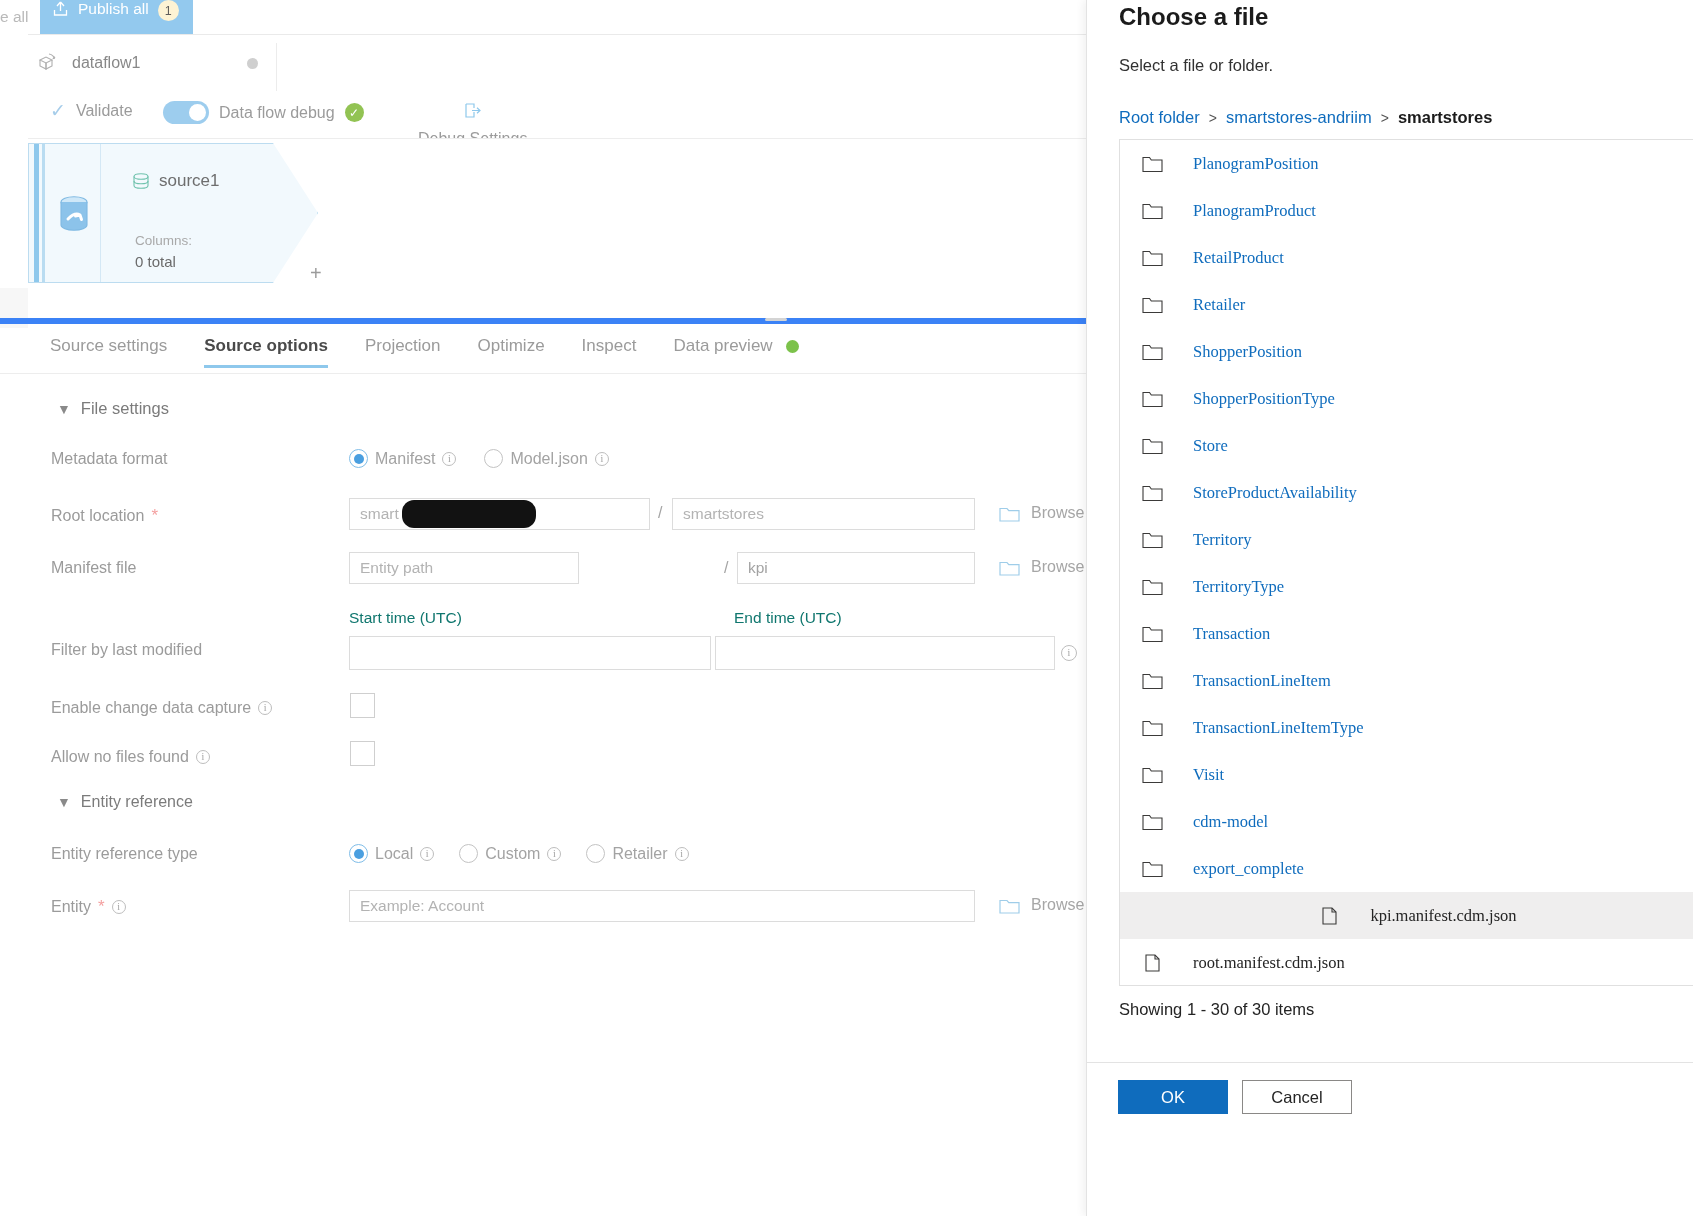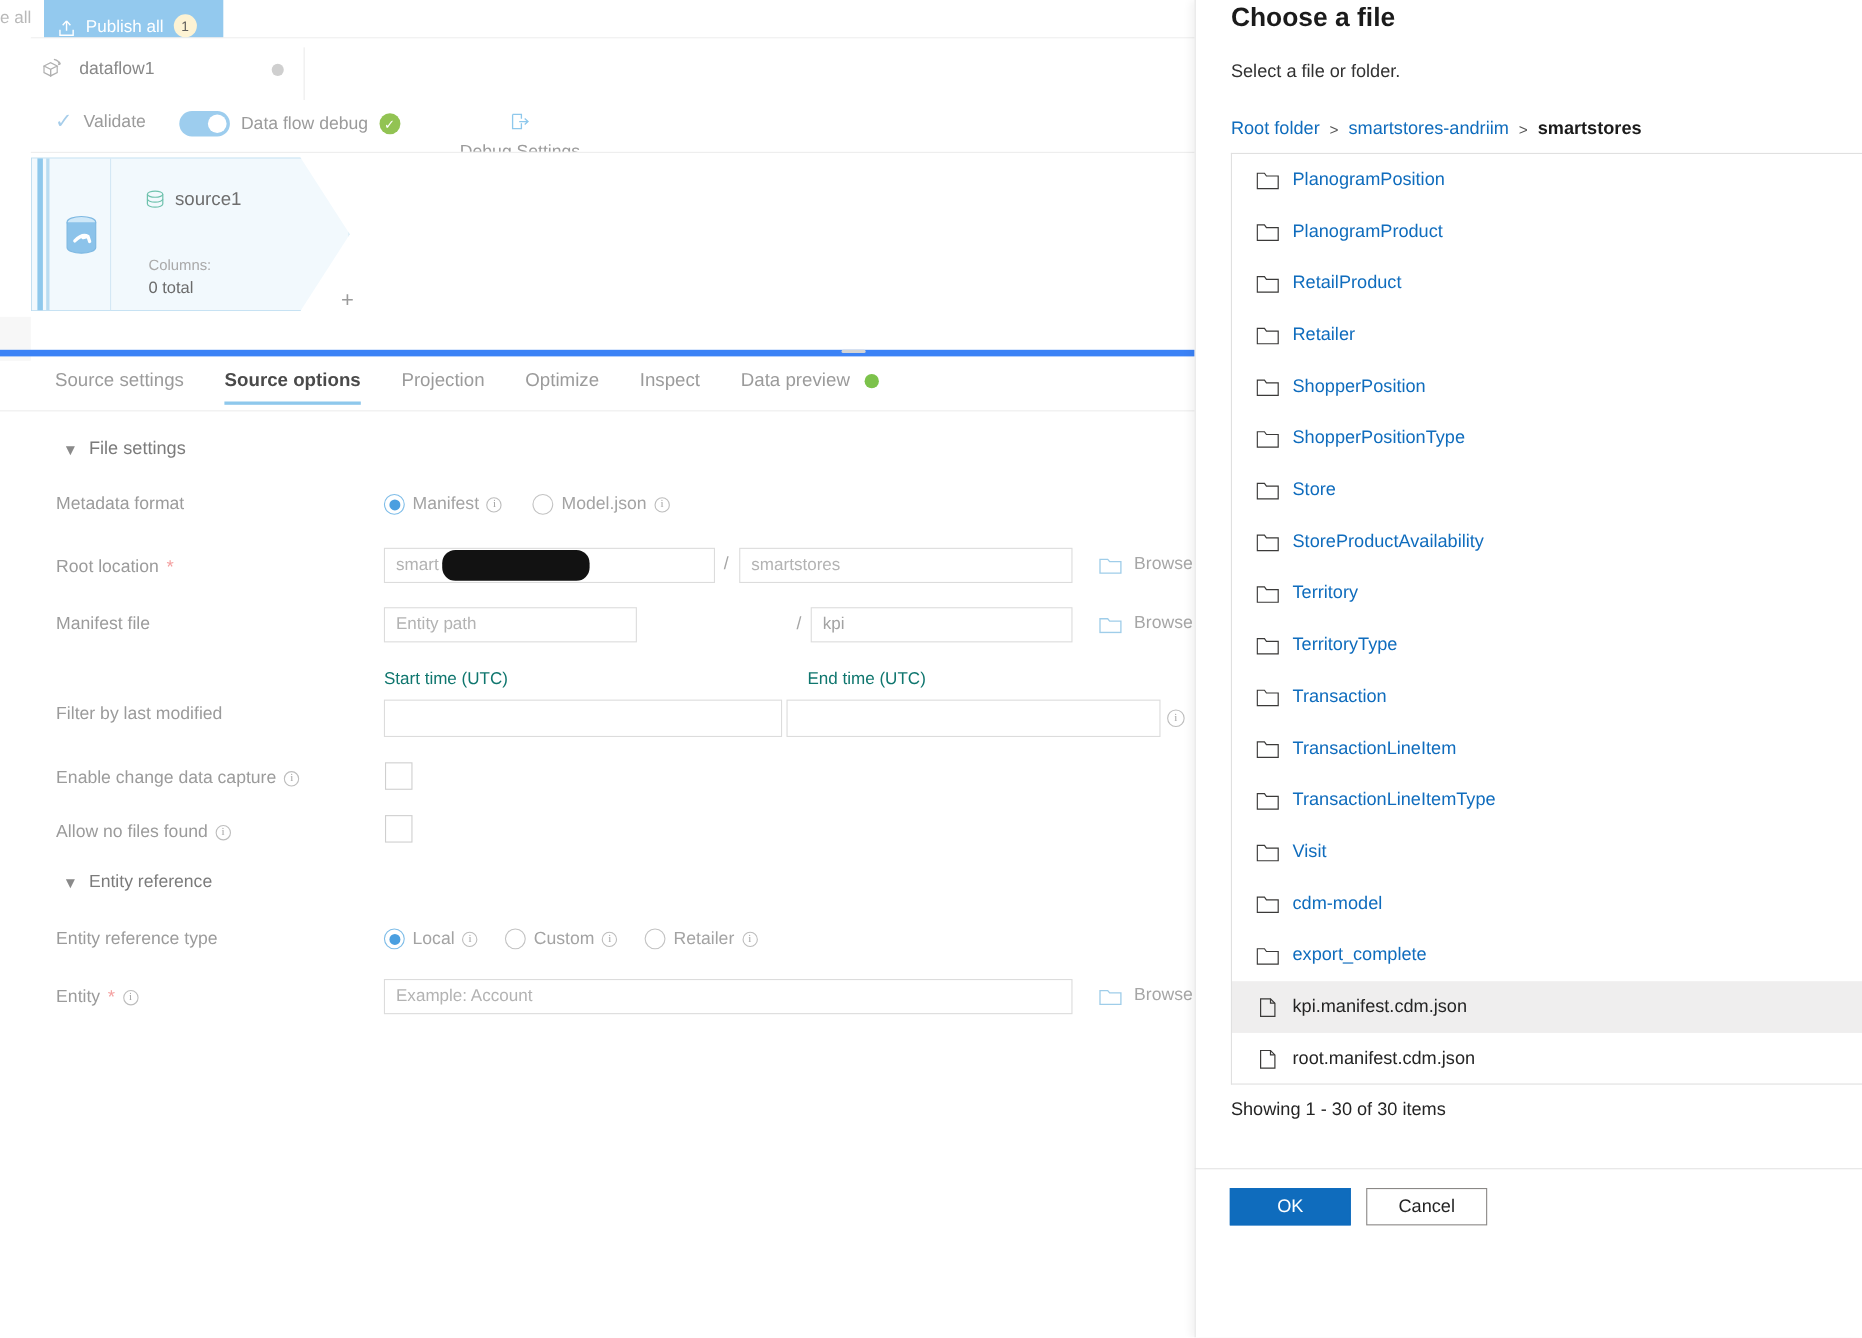--- a/index.html
+++ b/index.html
@@ -11,22 +11,22 @@
     overflow: hidden;
   }
   #root { position: relative; width: 1693px; height: 1216px; background:#fff; }
 
   
   .app-left { position:absolute; left:0; top:0; width:1180px; height:877px; background:#fff; }
 
   .topbar { position:absolute; left:0; top:0; width:1180px; height:34px; background:#fff; }
   .publish-btn {
     position:absolute; left:40px; top:0px; height:34px;
-    display:flex; align-items:flex-end; gap:9px;
-    background:#93c9ee; color:#fff; padding:0 24px 0 12px;
+    display:flex; align-items:flex-start; gap:9px;
+    background:#93c9ee; color:#fff; padding:0 14px 0 12px;
     font-size:15.5px; cursor:pointer;
   }
   .publish-icon { width:17px; height:17px; position:relative; display:inline-block; }
   .publish-icon svg { display:block; }
   .publish-count {
     background:#fdf3d4; color:#605e5c; border-radius:50%;
     width:21px; height:21px; display:flex; align-items:center; justify-content:center;
     font-size:12.5px;
   }
   .tab-all { position:absolute; left:0px; top:8px; font-size:15.5px; color:#b9b9b9; }
@@ -119,22 +119,22 @@
   .dlg-sub { position:absolute; left:32px; top:56px; font-size:16.5px; color:#313131; }
   .breadcrumb { position:absolute; left:32px; top:108px; display:flex; align-items:center; gap:9px; font-size:16.5px; }
   .bc-link { color:#0f6cbd; cursor:pointer; }
   .bc-sep { color:#555; font-size:14px; }
   .bc-cur { color:#1b1b1b; font-weight:bold; }
 
   .listbox {
     position:absolute; left:32px; top:139px; width:575px; height:847px;
     border:1px solid #e0e0e0; border-right:none; overflow:hidden; background:#fff;
   }
-  .row { height:47px; display:flex; align-items:center; gap:12px; padding-left:22px; cursor:pointer; }
-  .row.selected { background:#efeeee; }
+  .row { height:47px; display:flex; align-items:center; gap:30px; padding-left:22px; cursor:pointer;font-family:Liberation Serif, serif; }
+  .row.selected { background:#efeeee;justify-content:center; }
   .row-label { font-size:16.5px; color:#0f6cbd; white-space:nowrap; }
   .row.file .row-label { color:#242424; }
   .ico { width:21px; height:18px; flex:0 0 auto; }
 
   .showing { position:absolute; left:32px; top:1000px; font-size:16.5px; color:#242424; }
   .dlg-footer-line { position:absolute; left:1086px; top:1062px; width:607px; height:1px; background:#e3e3e3; }
   .btn-row { position:absolute; left:32px; top:1080px; display:flex; gap:14px; }
   .btn { height:34px; padding:0 24px; font-size:16.5px; display:flex; align-items:center; justify-content:center; cursor:pointer; }
   .btn-primary { background:#0f6cbd; color:#fff; border:1px solid #0f6cbd; min-width:110px; }
   .btn-secondary { background:#fff; color:#242424; border:1px solid #8a8886; min-width:110px; }

